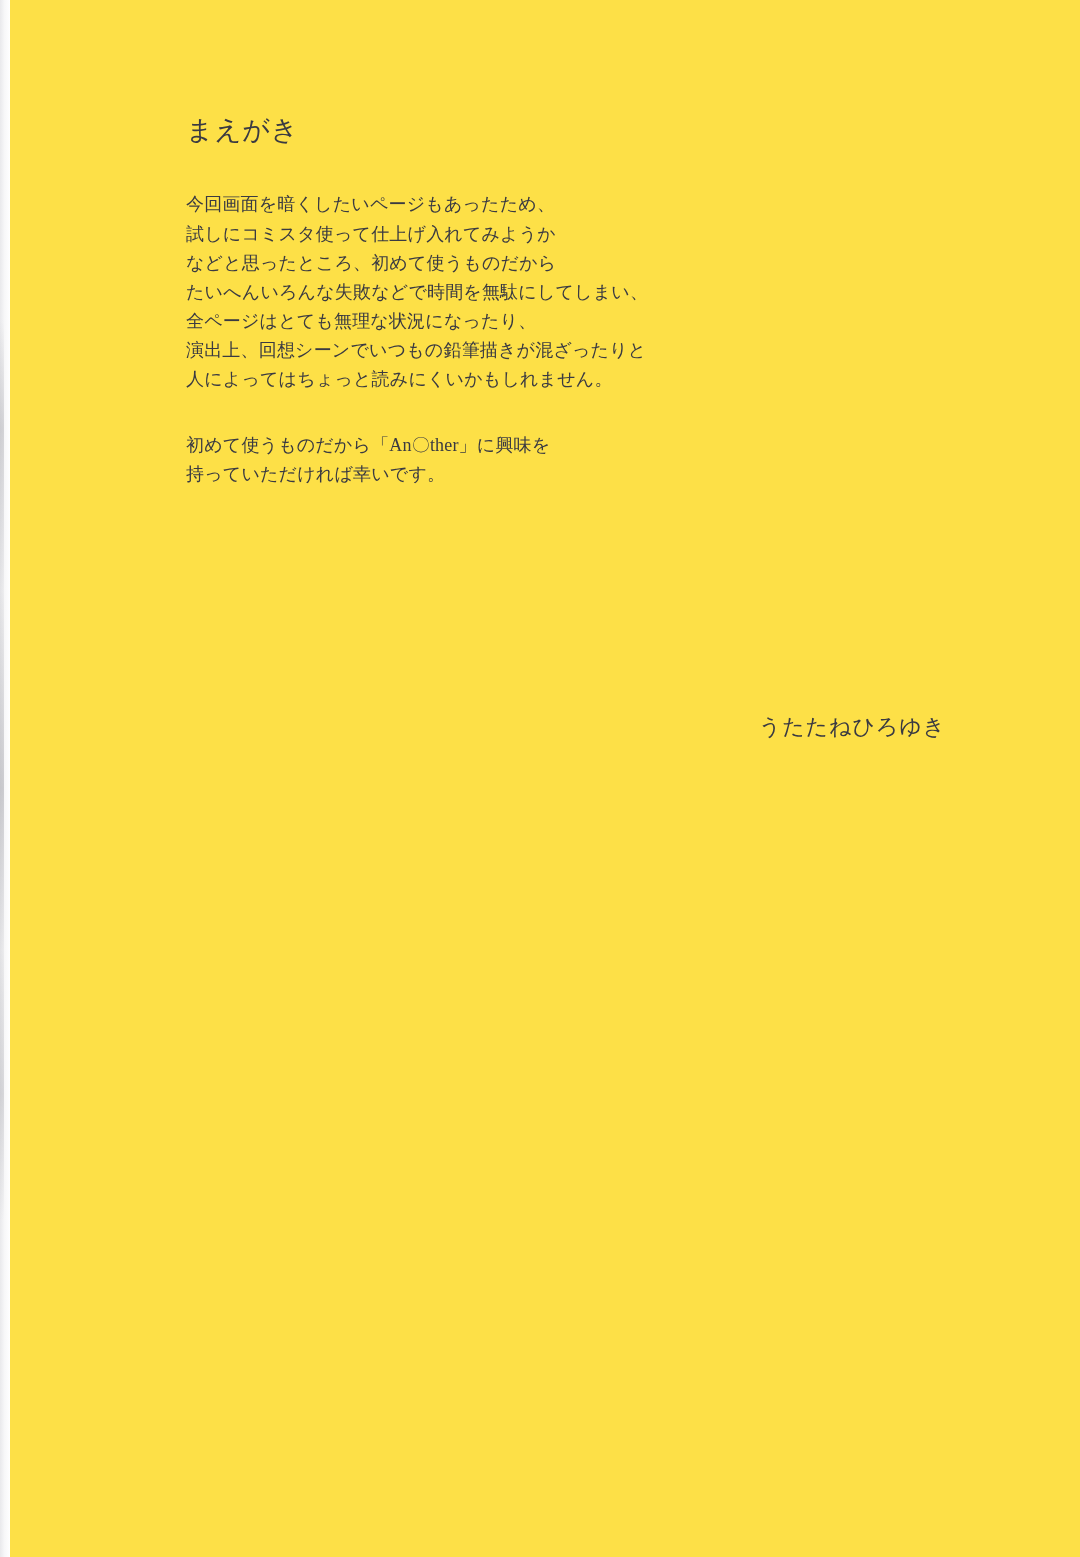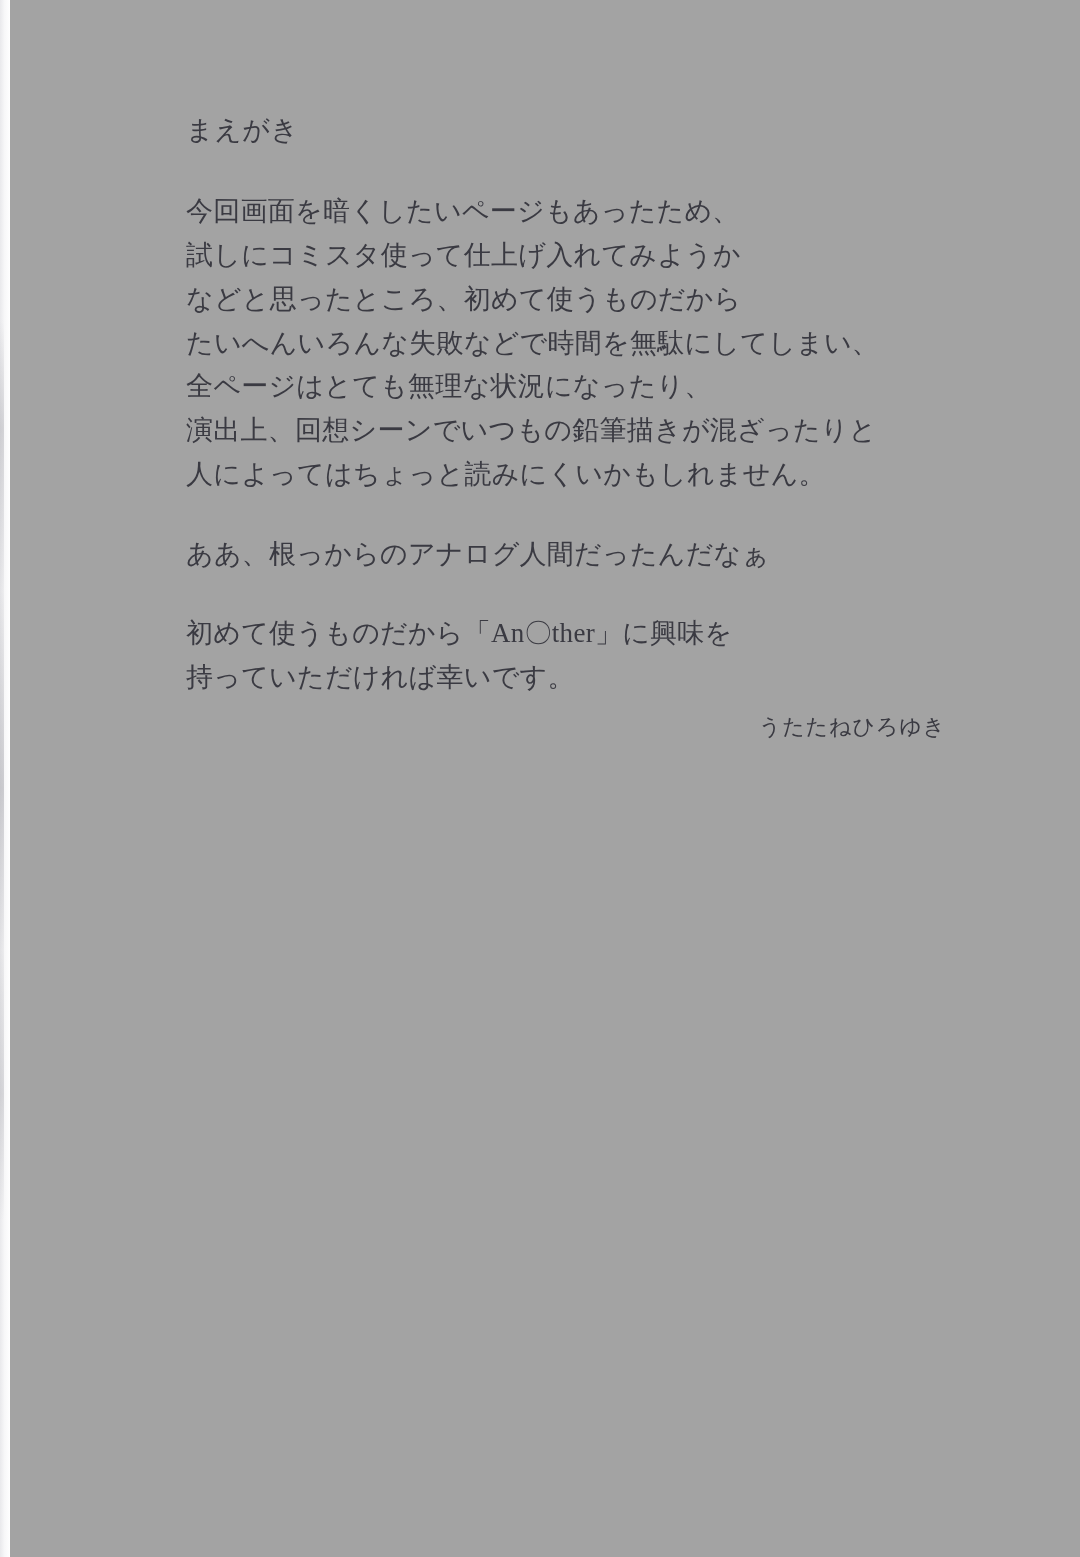--- a/index.html
+++ b/index.html
@@ -14,21 +14,21 @@
     color: #3b3b44;
     position: relative;
     overflow: hidden;
   }
   .page {
     position: absolute;
     top: 0;
     left: 0;
     width: 1080px;
     height: 1557px;
-    background: #a3a3a3;
+    background: #fde047;
   }
   
   .scan-edge {
     position: absolute;
     left: 0;
     top: 0;
     width: 10px;
     height: 1557px;
     background: linear-gradient(to right, #e9e9ec 0%, #f7f7f8 45%, #ffffff 100%);
   }
@@ -55,21 +55,21 @@
   }
   .heading {
     font-size: 27px;
     line-height: 1.35;
     letter-spacing: 0.02em;
     color: #3a3a42;
     margin: 0 0 42px 0;
     font-weight: normal;
   }
   .para {
-    font-size: 27px;
+    font-size: 18px;
     line-height: 1.62;
     letter-spacing: 0.01em;
     color: #3a3a42;
     margin: 0 0 36px 0;
     white-space: pre-line;
   }
   .para:last-of-type {
     margin-bottom: 0;
   }
   .signature {
@@ -92,19 +92,18 @@
 
   <div class="content">
     <h1 class="heading">まえがき</h1>
     <p class="para">今回画面を暗くしたいページもあったため、
 試しにコミスタ使って仕上げ入れてみようか
 などと思ったところ、初めて使うものだから
 たいへんいろんな失敗などで時間を無駄にしてしまい、
 全ページはとても無理な状況になったり、
 演出上、回想シーンでいつもの鉛筆描きが混ざったりと
 人によってはちょっと読みにくいかもしれません。</p>
-    <p class="para">ああ、根っからのアナログ人間だったんだなぁ</p>
     <p class="para">初めて使うものだから「An〇ther」に興味を
 持っていただければ幸いです。</p>
   </div>
 
   <div class="signature">うたたねひろゆき</div>
 </div>
 
 </body></html>

